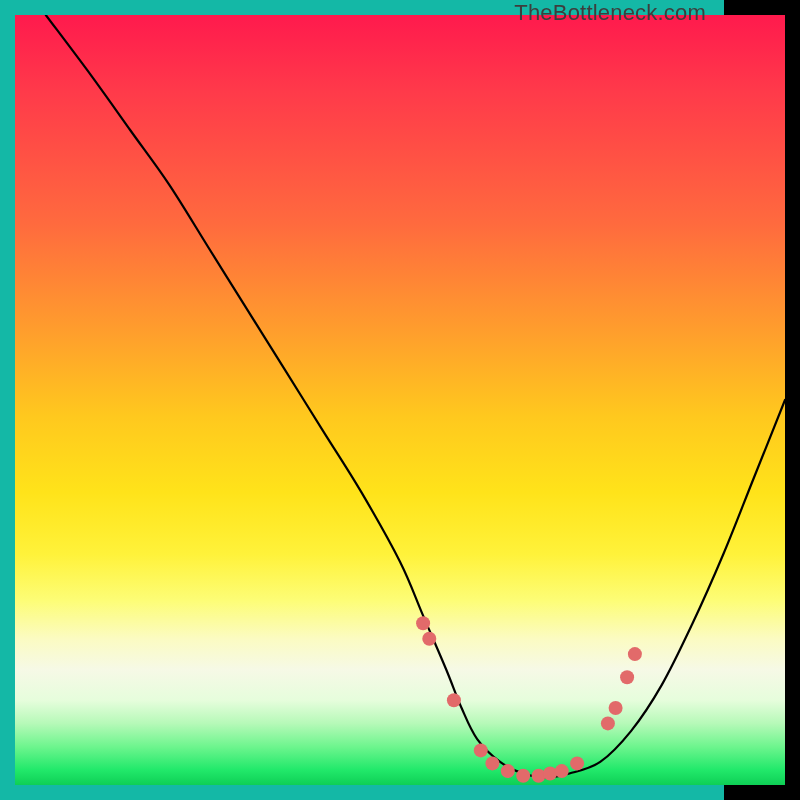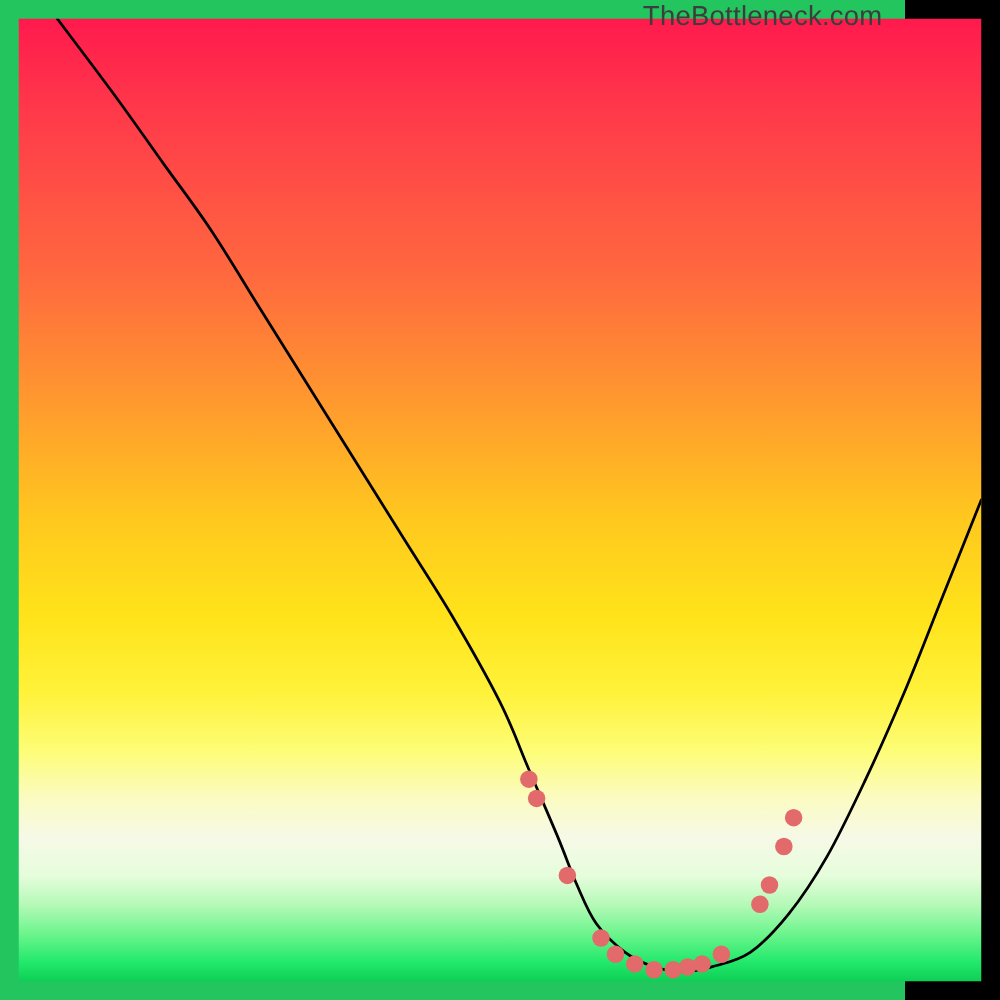--- a/index.html
+++ b/index.html
@@ -10,21 +10,21 @@
     background: #000;
     overflow: hidden;
     font-family: Arial, Helvetica, sans-serif;
   }
   .frame {
     position: absolute;
     left: 0;
     top: 0;
     width: 724px;
     height: 800px;
-    background: #22c55e;
+    background: #14b8a6;
   }
   .plot-area {
     position: absolute;
     left: 15px;
     top: 15px;
     width: 770px;
     height: 770px;
     
     background: linear-gradient(
       to bottom,

